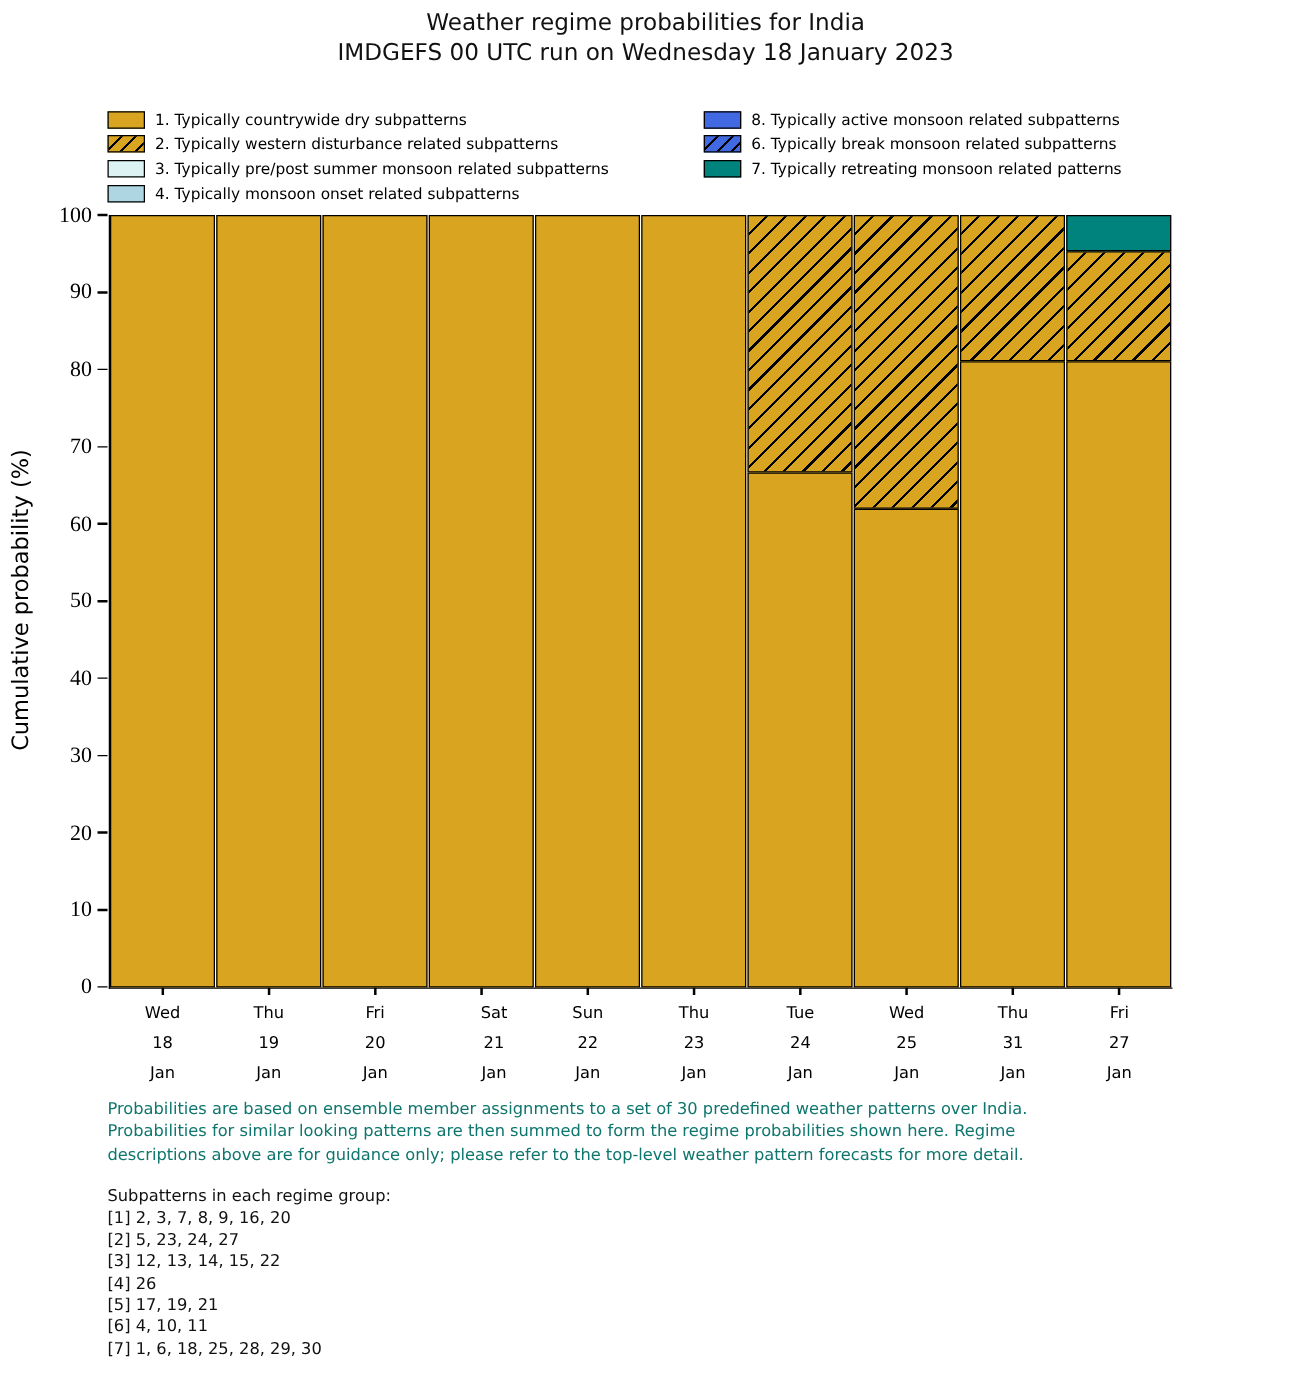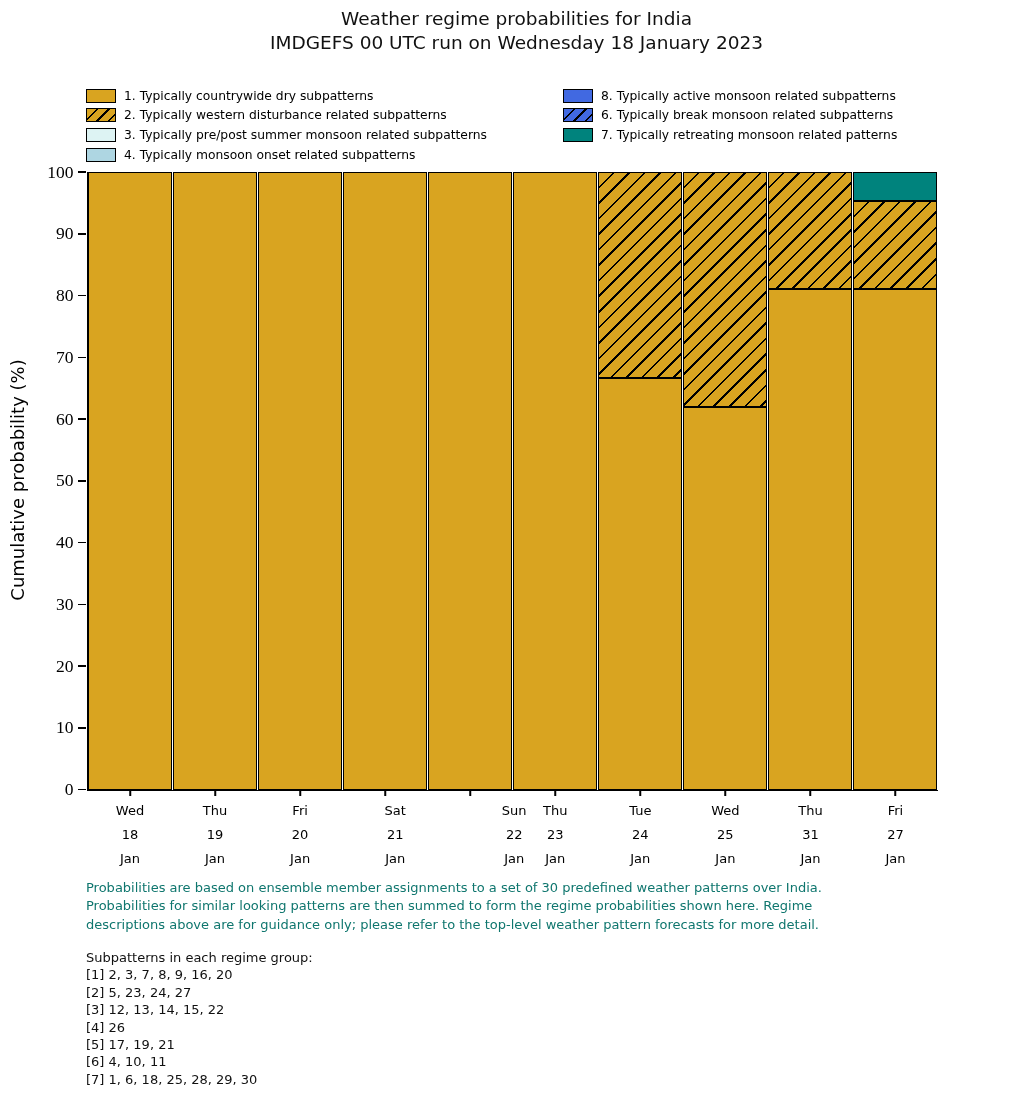--- a/index.html
+++ b/index.html
@@ -131,21 +131,21 @@
       <div class="xtick" style="left: 35%;"></div>
       <div class="xlab" style="left: 35%; margin-left: 10px;">
         <div>Sat</div>
         <div>21</div>
         <div>Jan</div>
       </div>
       <div class="bar" style="left: calc(30% + 0.5px); width: calc(10% - 1px);">
         <div class="seg" style="bottom: 0%; height: 100%; background-color: rgb(217, 164, 32);"></div>
       </div>
       <div class="xtick" style="left: 45%;"></div>
-      <div class="xlab" style="left: 45%; margin-left: 44px;">
+      <div class="xlab" style="left: 45%;">
         <div>Sun</div>
         <div>22</div>
         <div>Jan</div>
       </div>
       <div class="bar" style="left: calc(40% + 0.5px); width: calc(10% - 1px);">
         <div class="seg" style="bottom: 0%; height: 100%; background-color: rgb(217, 164, 32);"></div>
       </div>
       <div class="xtick" style="left: 55%;"></div>
       <div class="xlab" style="left: 55%;">
         <div>Thu</div>

